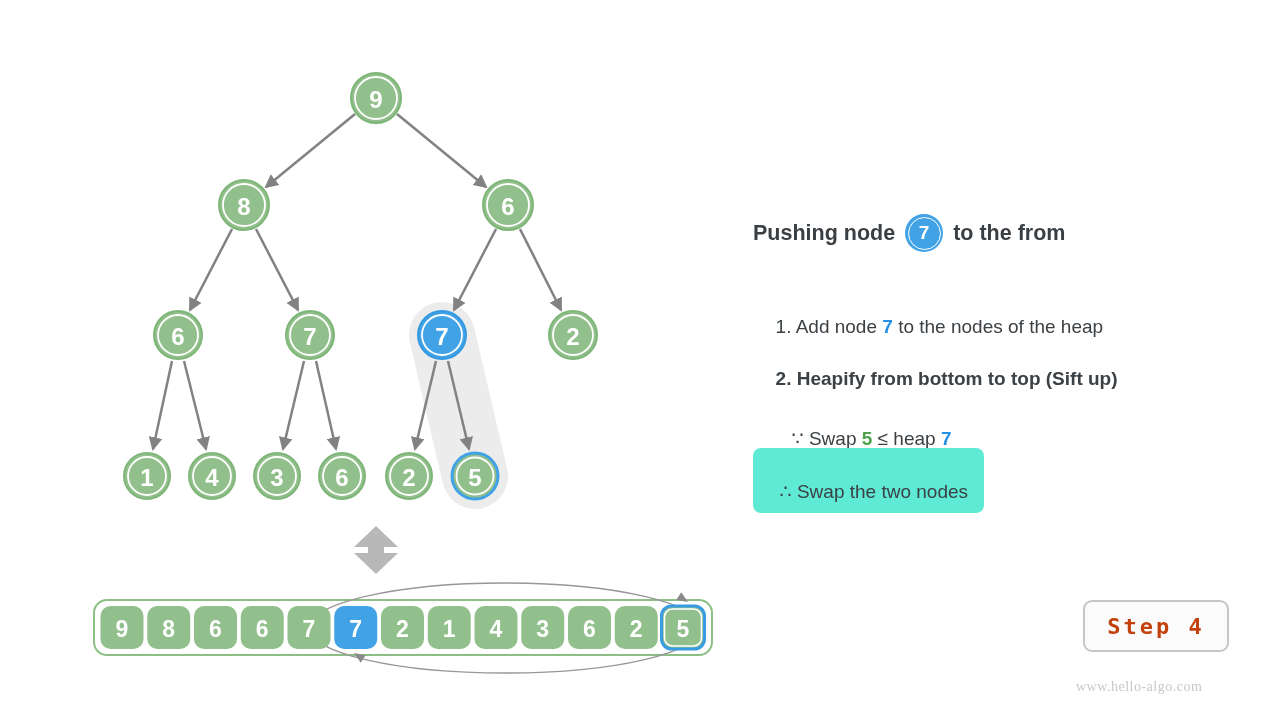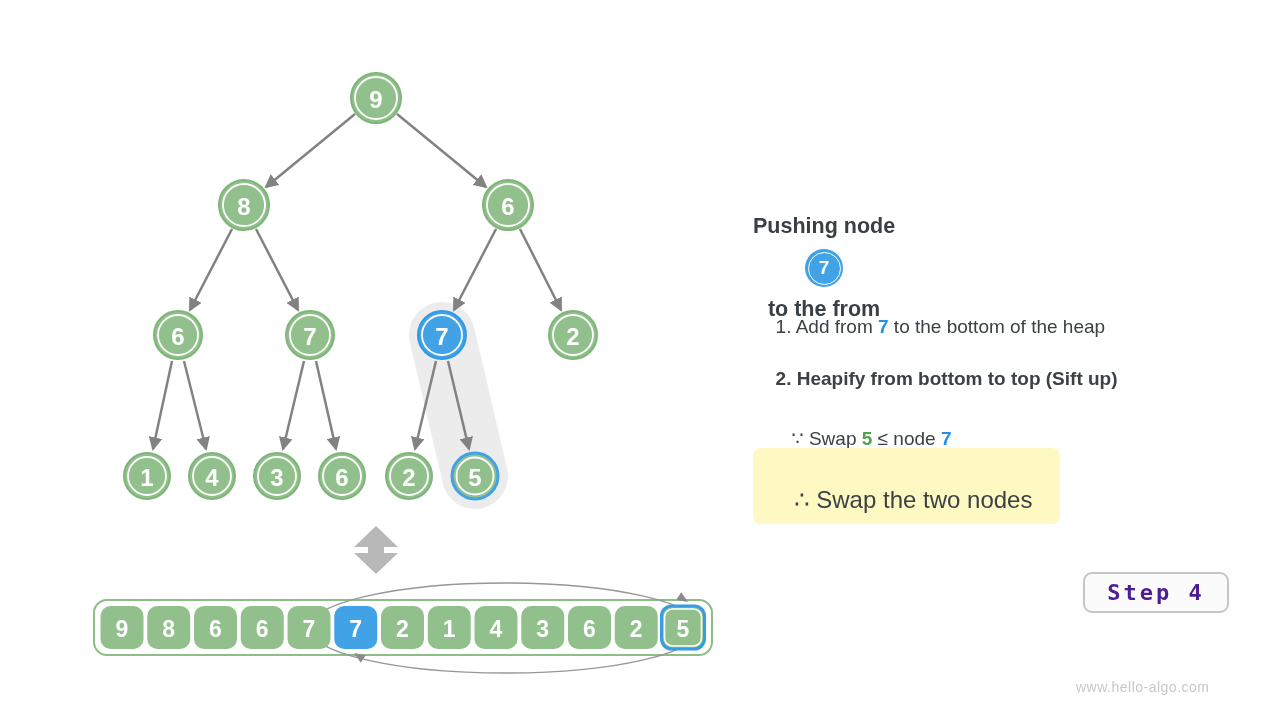--- a/index.html
+++ b/index.html
@@ -19,39 +19,39 @@
   .c-rect{fill:#92C08C;}
   g.cell-blue .c-rect{fill:#41A2E6;}
   g.cell-ring .c-rect{stroke:#389CE3;stroke-width:3;}
   .c-ring{fill:none;stroke:#ffffff;stroke-width:1.6;}
   .c-txt{fill:#ffffff;font:bold 23px "Liberation Sans",sans-serif;text-anchor:middle;dominant-baseline:central;}
   .arr-wrap{fill:#ffffff;stroke:#8CBE86;stroke-width:2;}
   .cycle{fill:none;stroke:#979797;stroke-width:1.3;}
   .cycle-head{fill:#8A8A8A;}
   .dblarrow{fill:#B8B8B8;}
   
-  .abs{position:absolute;flex-direction:column;}
+  .abs{position:absolute;}
   .title{left:753px;top:214px;display:flex;align-items:center;gap:10px;
          font-weight:bold;font-size:21.5px;color:#3A3F44;}
   .title-node{width:38px;height:38px;border-radius:50%;background:#41A2E6;position:relative;
               display:flex;align-items:center;justify-content:center;flex:0 0 auto;}
   .title-node::after{content:"";position:absolute;inset:2.5px;border:1.6px solid #fff;border-radius:50%;}
   .title-node-num{color:#fff;font-size:19px;font-weight:bold;}
   .line{font-size:19px;color:#3C4145;white-space:pre;}
   .t-blue{color:#2590E8;font-weight:bold;}
   .t-green{color:#4EA24E;font-weight:bold;}
-  .pill{left:753px;top:448px;background:#fef9c3;border-radius:8px;
-        padding:10px 28px;font-size:24px;color:#3C4145;white-space:pre;}
+  .pill{left:753px;top:448px;background:#5eead4;border-radius:8px;
+        padding:10px 16px;font-size:19px;color:#3C4145;white-space:pre;}
   
-  .step-btn{left:1083px;top:572px;width:146px;height:41px;box-sizing:border-box;
+  .step-btn{left:1083px;top:600px;width:146px;height:52px;box-sizing:border-box;
             border:2px solid #C6C6C6;border-radius:9px;background:#FBFBFB;
             display:flex;align-items:center;justify-content:center;
             font-family:"DejaVu Sans Mono",monospace;font-weight:bold;
-            font-size:22px;color:#4c1d95;letter-spacing:3px;}
-  .watermark{left:1076px;top:679px;font-family:Liberation Sans, sans-serif;
+            font-size:22px;color:#c2410c;letter-spacing:3px;}
+  .watermark{left:1076px;top:679px;font-family:Liberation Serif, serif;
              font-size:14px;color:#C8C8C8;letter-spacing:0.5px;}
 </style>
 </head>
 <body>
 
 <svg id="diagram" width="740" height="720" viewBox="0 0 740 720">
   <defs>
     <marker id="arrow" viewBox="0 0 10 10" refX="8.5" refY="5" markerWidth="5.5" markerHeight="5.5" orient="auto-start-reverse">
       <path d="M0,0 L10,5 L0,10 Z" fill="#828282"></path>
     </marker>
@@ -207,29 +207,29 @@
 
 <div class="abs title">
   <span>Pushing node</span>
   <span class="title-node">
     <span class="title-node-num">7</span>
   </span>
   <span>to the from</span>
 </div>
 
 <div class="abs line" style="left:765px;top:294px;">
-  <span>1. </span><span>Add from </span><span class="t-blue">7</span><span> to the bottom of the heap</span>
+  <span>1. </span><span>Add node </span><span class="t-blue">7</span><span> to the nodes of the heap</span>
 </div>
 
 <div class="abs line" style="left:765px;top:346px;font-weight:bold;">
   <span>2. </span><span>Heapify from bottom to top (Sift up)</span>
 </div>
 
 <div class="abs line" style="left:781px;top:405px;">
-  <span>∵ </span><span>Swap </span><span class="t-green">5</span><span> ≤ node </span><span class="t-blue">7</span>
+  <span>∵ </span><span>Swap </span><span class="t-green">5</span><span> ≤ heap </span><span class="t-blue">7</span>
 </div>
 
 <div class="abs pill">
   <span>∴ </span><span>Swap the two nodes</span>
 </div>
 
 <div class="abs step-btn">
   <span>Step 4</span>
 </div>
 

